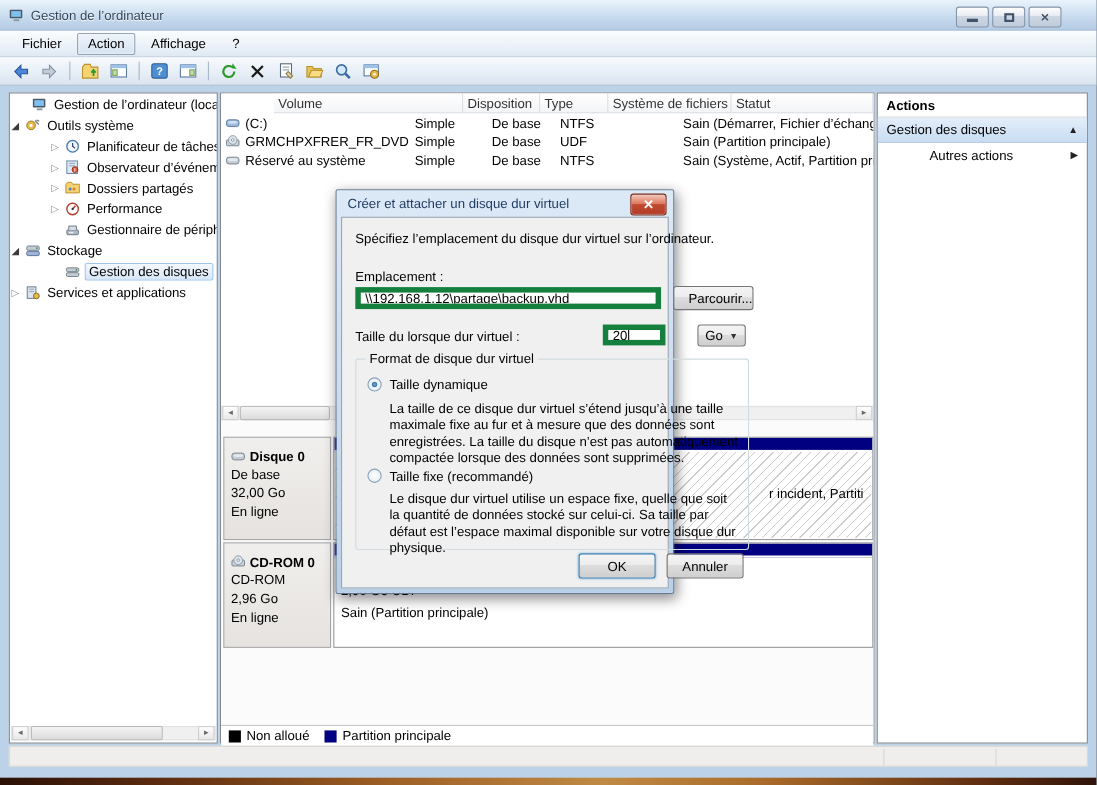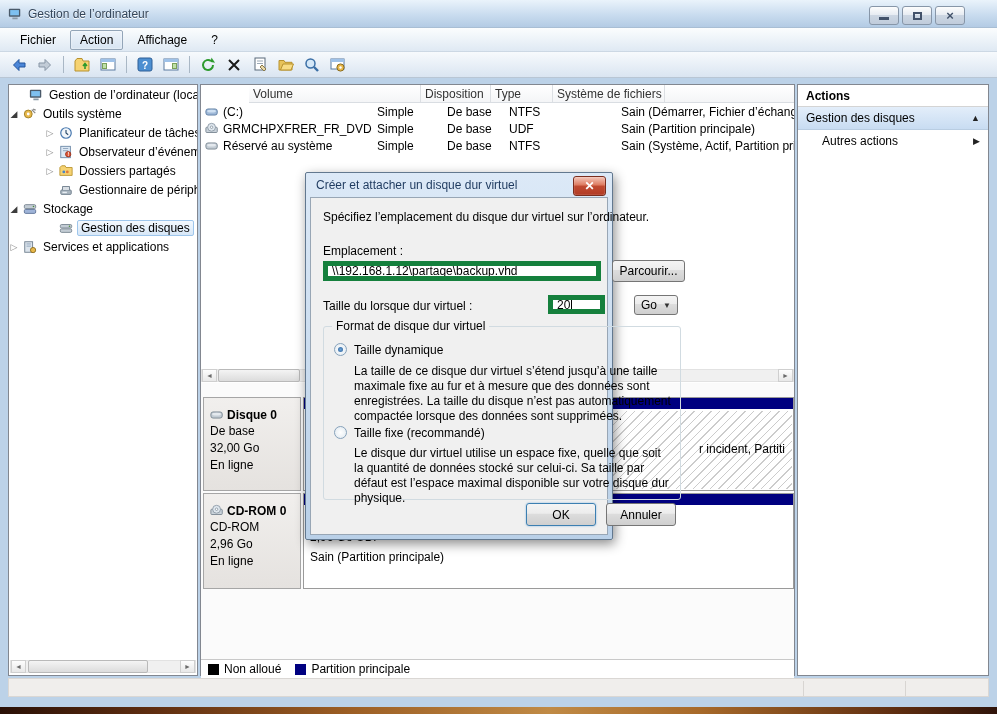--- a/index.html
+++ b/index.html
@@ -67,21 +67,21 @@
   .part-hatch{position:absolute;left:1px;right:1px;top:13px;bottom:1px;
               background:repeating-linear-gradient(135deg,#ffffff 0 5px,#cccccc 5px 6px);}
   .part-text{position:absolute;white-space:nowrap;}
   .legend-bar{position:absolute;left:0;top:574px;width:593px;height:18px;background:#fff;border-top:1px solid #c9c9c9;
               display:flex;align-items:center;}
   .lg-sq{width:11px;height:11px;flex:none;}
   
   .ap-title{height:21px;display:flex;align-items:center;font-weight:bold;padding-left:8px;border-bottom:1px solid #d4d4d4;}
   .ap-group{height:22px;display:flex;align-items:center;justify-content:space-between;padding:0 8px;
             background:linear-gradient(#e3eefa,#c8dcf2);border-bottom:1px solid #b9cde2;}
-  .ap-item{height:22px;display:flex;align-items:center;justify-content:space-between;padding:0 8px 0 24px;}
+  .ap-item{height:22px;display:flex;align-items:center;justify-content:space-between;padding:0 8px 0 47px;}
   .tri-up{font-size:9px;color:#222;}
   .tri-right{font-size:9px;color:#222;}
   
   .statusbar{position:absolute;left:8px;top:678px;width:981px;height:19px;background:#f0eeec;
              border:1px solid #dad7d4;box-sizing:border-box;}
   .sb-sep{position:absolute;top:2px;width:1px;height:15px;background:#d8d5d2;}
   .desktop-strip{position:absolute;left:0;top:707px;width:997px;height:7px;
                  background:linear-gradient(90deg,#2a1006,#5e2d10 15%,#9c5e24 35%,#c08a45 55%,#a86a2a 70%,#5e2d10 90%,#30140a);}
   
   .dialog{position:absolute;left:305px;top:172px;width:308px;height:368px;z-index:20;
@@ -264,20 +264,29 @@
     <div class="tree-item lvl2">
       <span class="exp closed"></span>
       <svg class="icon14" viewBox="0 0 16 16">
           <path d="M1 4l2-2h4l1 2h7v9H1z" fill="#f6d372" stroke="#b8922e"></path>
           <circle cx="5.5" cy="9" r="1.6" fill="#4a86c8"></circle>
           <circle cx="9.5" cy="9" r="1.6" fill="#e07a3a"></circle>
         </svg>
       <span class="tlabel">Dossiers partagés</span>
     </div>
     <div class="tree-item lvl2">
+      <span class="exp closed"></span>
+      <svg class="icon14" viewBox="0 0 16 16">
+          <circle cx="8" cy="8" r="6" fill="#fff" stroke="#b03a2a" stroke-width="1.4"></circle>
+          <path d="M8 8L11 4.5" stroke="#c0392b" stroke-width="1.6"></path>
+          <circle cx="8" cy="8" r="1.2" fill="#333"></circle>
+        </svg>
+      <span class="tlabel">Performance</span>
+    </div>
+    <div class="tree-item lvl2">
       <span class="exp"></span>
       <svg class="icon14" viewBox="0 0 16 16">
           <rect x="2" y="8" width="12" height="5" rx="1" fill="#aab6c0" stroke="#6a7a88"></rect>
           <path d="M4 8V4h8v4" fill="#d8dee4" stroke="#6a7a88"></path>
           <rect x="4" y="10" width="5" height="1.6" fill="#e8eef4"></rect>
         </svg>
       <span class="tlabel">Gestionnaire de périphé</span>
     </div>
     <div class="tree-item lvl1">
       <span class="exp open"></span>
@@ -314,20 +323,21 @@
     </div>
   </div>
 
   <div class="panel center-panel">
     <div class="vol-table">
       <div class="vrow vhead">
         <div class="vcell">Volume</div>
         <div class="vcell">Disposition</div>
         <div class="vcell">Type</div>
         <div class="vcell">Système de fichiers</div>
+        <div class="vcell">Statut</div>
       </div>
       <div class="vrow">
         <div class="vcell">
             <svg class="icon14" viewBox="0 0 16 16">
               <rect x="1" y="4.5" width="13" height="7" rx="2.5" fill="#9fb9d8" stroke="#5a7aa0"></rect>
               <ellipse cx="7.5" cy="7" rx="5" ry="1.6" fill="#cfe0f2"></ellipse>
             </svg>
             <span>(C:)</span>
           </div>
         <div class="vcell">Simple</div>
@@ -446,21 +456,21 @@
     </div>
     <div class="dlg-close">
         <span>✕</span>
       </div>
     <div class="dlg-body">
       <div class="dlg-label" style="left:12px;top:12px;">Spécifiez l’emplacement du disque dur virtuel sur l’ordinateur.</div>
       <div class="dlg-label" style="left:12px;top:46px;">Emplacement :</div>
       <div class="textbox" style="left:12px;top:63px;width:278px;height:20px;">
         <span>\\192.168.1.12\partage\backup.vhd</span>
       </div>
-      <div class="btn3d" style="left:301px;top:62px;width:73px;height:22px;">
+      <div class="btn3d" style="left:301px;top:62px;width:73px;height:22px;justify-content:flex-end;">
         <span>Parcourir...</span>
       </div>
       <div class="dlg-label" style="left:12px;top:101px;">Taille du lorsque dur virtuel :</div>
       <div class="textbox" style="left:237px;top:97px;width:57px;height:19px;">
         <span>20</span>
           <span class="caret"></span>
       </div>
       <div class="btn3d dropdown" style="left:303px;top:97px;width:44px;height:20px;margin-left:20px;">
         <span>Go</span>
         <span class="dd-arrow">▼</span>

